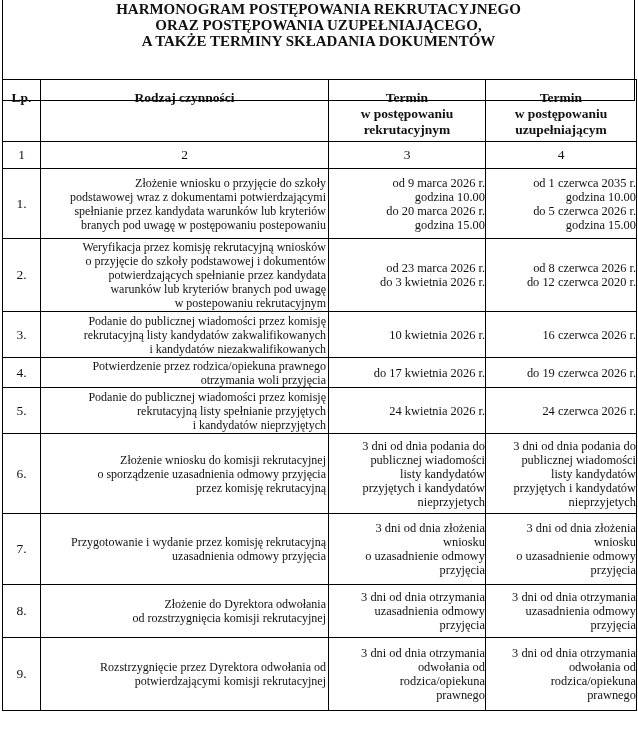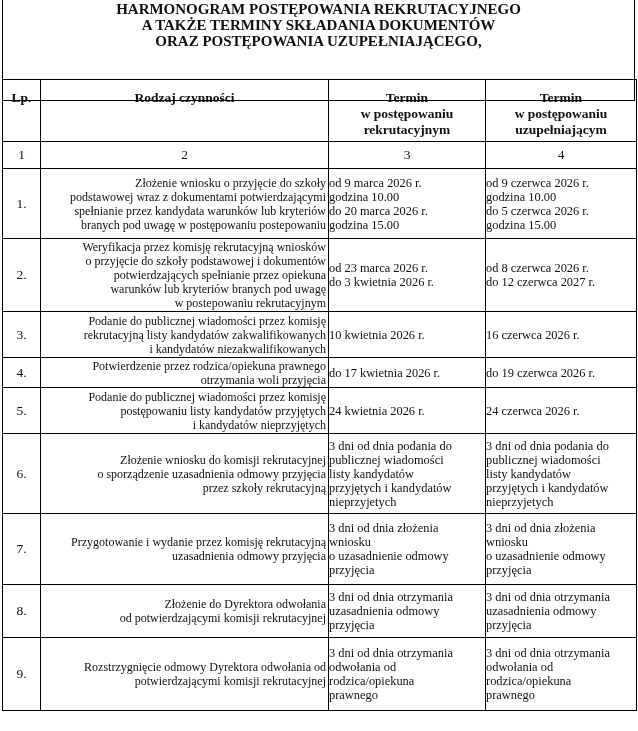--- a/index.html
+++ b/index.html
@@ -11,30 +11,30 @@
   .title-box div { white-space: nowrap; }
   table { position: absolute; left: 2px; top: 79px; border-collapse: collapse; table-layout: fixed; width: 634px; }
   td, th { border: 1px solid #000; padding: 0; vertical-align: middle; }
   col.c1 { width: 38px; } col.c2 { width: 288px; } col.c3 { width: 157px; } col.c4 { width: 151px; }
   th { font-weight: bold; font-size: 13.5px; line-height: 16px; vertical-align: top; padding-top: 10px; text-align: center; }
   th .hline { display: block; }
   tr.hdr { height: 62px; }
   tr.nums td { height: 26px; text-align: center; font-size: 13.5px; }
   td.lp { text-align: center; font-size: 13.5px; }
   td.act { text-align: right; font-size: 12px; line-height: 14px; padding-left: 20px; padding-right: 2px; }
-  td.term { text-align: left; font-size: 12.4px; line-height: 14px; }
+  td.term { text-align: right; font-size: 12.4px; line-height: 14px; }
   .ln { display: block; white-space: nowrap; }
 </style>
 </head>
 <body>
 
 <div class="title-box">
   <div>HARMONOGRAM POSTĘPOWANIA REKRUTACYJNEGO</div>
+  <div>ORAZ POSTĘPOWANIA UZUPEŁNIAJĄCEGO,</div>
   <div>A TAKŻE TERMINY SKŁADANIA DOKUMENTÓW</div>
-  <div>ORAZ POSTĘPOWANIA UZUPEŁNIAJĄCEGO,</div>
 </div>
 
 <table>
   <colgroup>
       <col class="c1">
       <col class="c2">
       <col class="c3">
       <col class="c4">
     </colgroup>
   <thead>
@@ -68,42 +68,42 @@
           <span class="ln">spełnianie przez kandydata warunków lub kryteriów</span>
           <span class="ln">branych pod uwagę w postępowaniu postepowaniu</span>
         </td>
         <td class="term">
           <span class="ln">od 9 marca 2026 r.</span>
           <span class="ln">godzina 10.00</span>
           <span class="ln">do 20 marca 2026 r.</span>
           <span class="ln">godzina 15.00</span>
         </td>
         <td class="term">
-          <span class="ln">od 9 czerwca 2026 r.</span>
+          <span class="ln">od 1 czerwca 2035 r.</span>
           <span class="ln">godzina 10.00</span>
           <span class="ln">do 5 czerwca 2026 r.</span>
           <span class="ln">godzina 15.00</span>
         </td>
       </tr>
       <tr style="height: 73px;">
         <td class="lp">2.</td>
         <td class="act">
           <span class="ln">Weryfikacja przez komisję rekrutacyjną wniosków</span>
           <span class="ln">o przyjęcie do szkoły podstawowej i dokumentów</span>
-          <span class="ln">potwierdzających spełnianie przez opiekuna</span>
+          <span class="ln">potwierdzających spełnianie przez kandydata</span>
           <span class="ln">warunków lub kryteriów branych pod uwagę</span>
           <span class="ln">w postepowaniu rekrutacyjnym</span>
         </td>
         <td class="term">
           <span class="ln">od 23 marca 2026 r.</span>
           <span class="ln">do 3 kwietnia 2026 r.</span>
         </td>
         <td class="term">
           <span class="ln">od 8 czerwca 2026 r.</span>
-          <span class="ln">do 12 czerwca 2027 r.</span>
+          <span class="ln">do 12 czerwca 2020 r.</span>
         </td>
       </tr>
       <tr style="height: 46px;">
         <td class="lp">3.</td>
         <td class="act">
           <span class="ln">Podanie do publicznej wiadomości przez komisję</span>
           <span class="ln">rekrutacyjną listy kandydatów zakwalifikowanych</span>
           <span class="ln">i kandydatów niezakwalifikowanych</span>
         </td>
         <td class="term">
@@ -123,36 +123,36 @@
           <span class="ln">do 17 kwietnia 2026 r.</span>
         </td>
         <td class="term">
           <span class="ln">do 19 czerwca 2026 r.</span>
         </td>
       </tr>
       <tr style="height: 46px;">
         <td class="lp">5.</td>
         <td class="act">
           <span class="ln">Podanie do publicznej wiadomości przez komisję</span>
-          <span class="ln">postępowaniu listy kandydatów przyjętych</span>
+          <span class="ln">rekrutacyjną listy spełnianie przyjętych</span>
           <span class="ln">i kandydatów nieprzyjętych</span>
         </td>
         <td class="term">
           <span class="ln">24 kwietnia 2026 r.</span>
         </td>
         <td class="term">
           <span class="ln">24 czerwca 2026 r.</span>
         </td>
       </tr>
       <tr style="height: 80px;">
         <td class="lp">6.</td>
         <td class="act">
           <span class="ln">Złożenie wniosku do komisji rekrutacyjnej</span>
           <span class="ln">o sporządzenie uzasadnienia odmowy przyjęcia</span>
-          <span class="ln">przez szkoły rekrutacyjną</span>
+          <span class="ln">przez komisję rekrutacyjną</span>
         </td>
         <td class="term">
           <span class="ln">3 dni od dnia podania do</span>
           <span class="ln">publicznej wiadomości</span>
           <span class="ln">listy kandydatów</span>
           <span class="ln">przyjętych i kandydatów</span>
           <span class="ln">nieprzyjetych</span>
         </td>
         <td class="term">
           <span class="ln">3 dni od dnia podania do</span>
@@ -178,37 +178,37 @@
           <span class="ln">3 dni od dnia złożenia</span>
           <span class="ln">wniosku</span>
           <span class="ln">o uzasadnienie odmowy</span>
           <span class="ln">przyjęcia</span>
         </td>
       </tr>
       <tr style="height: 53px;">
         <td class="lp">8.</td>
         <td class="act">
           <span class="ln">Złożenie do Dyrektora odwołania</span>
-          <span class="ln">od potwierdzającymi komisji rekrutacyjnej</span>
+          <span class="ln">od rozstrzygnięcia komisji rekrutacyjnej</span>
         </td>
         <td class="term">
           <span class="ln">3 dni od dnia otrzymania</span>
           <span class="ln">uzasadnienia odmowy</span>
           <span class="ln">przyjęcia</span>
         </td>
         <td class="term">
           <span class="ln">3 dni od dnia otrzymania</span>
           <span class="ln">uzasadnienia odmowy</span>
           <span class="ln">przyjęcia</span>
         </td>
       </tr>
       <tr style="height: 73px;">
         <td class="lp">9.</td>
         <td class="act">
-          <span class="ln">Rozstrzygnięcie odmowy Dyrektora odwołania od</span>
+          <span class="ln">Rozstrzygnięcie przez Dyrektora odwołania od</span>
           <span class="ln">potwierdzającymi komisji rekrutacyjnej</span>
         </td>
         <td class="term">
           <span class="ln">3 dni od dnia otrzymania</span>
           <span class="ln">odwołania od</span>
           <span class="ln">rodzica/opiekuna</span>
           <span class="ln">prawnego</span>
         </td>
         <td class="term">
           <span class="ln">3 dni od dnia otrzymania</span>

